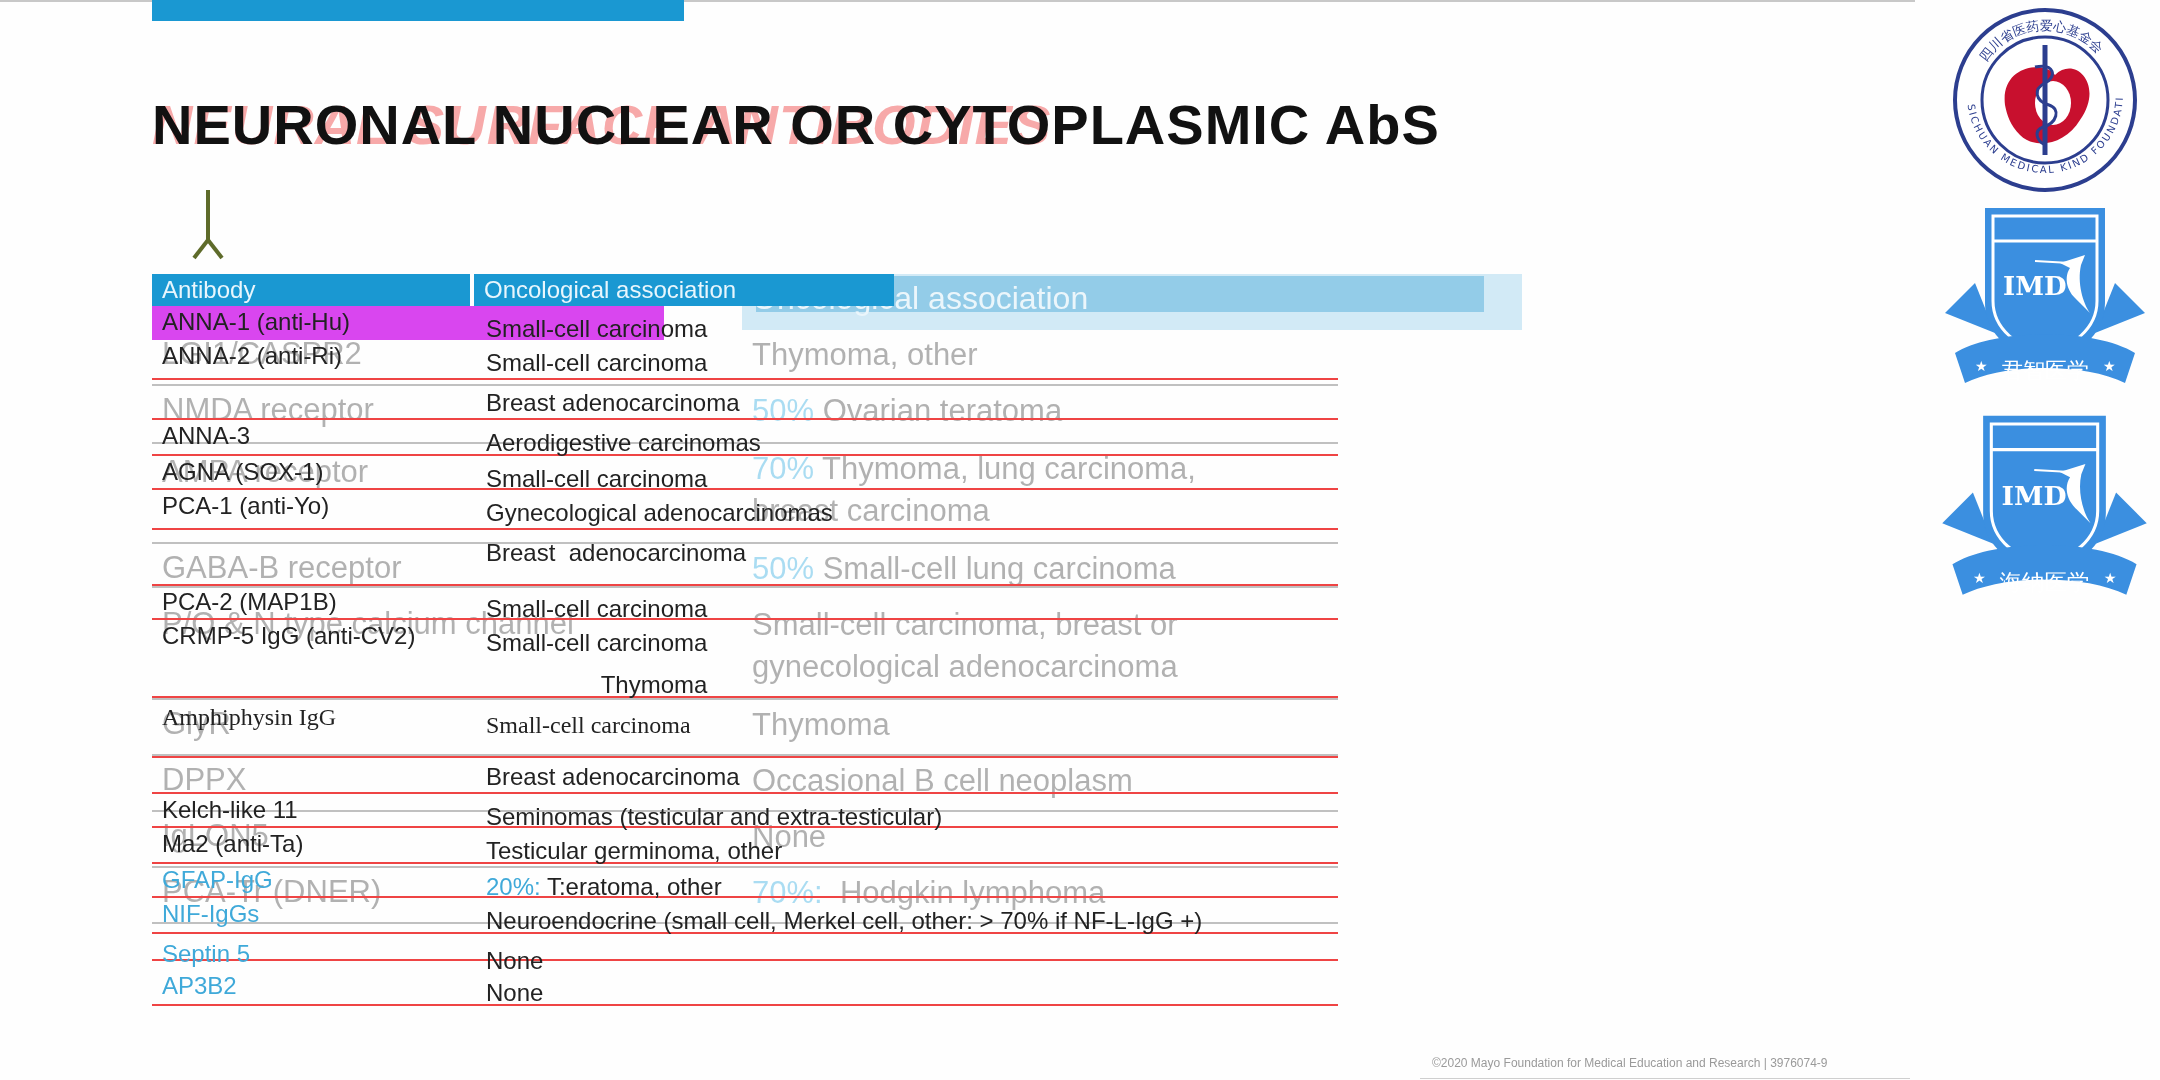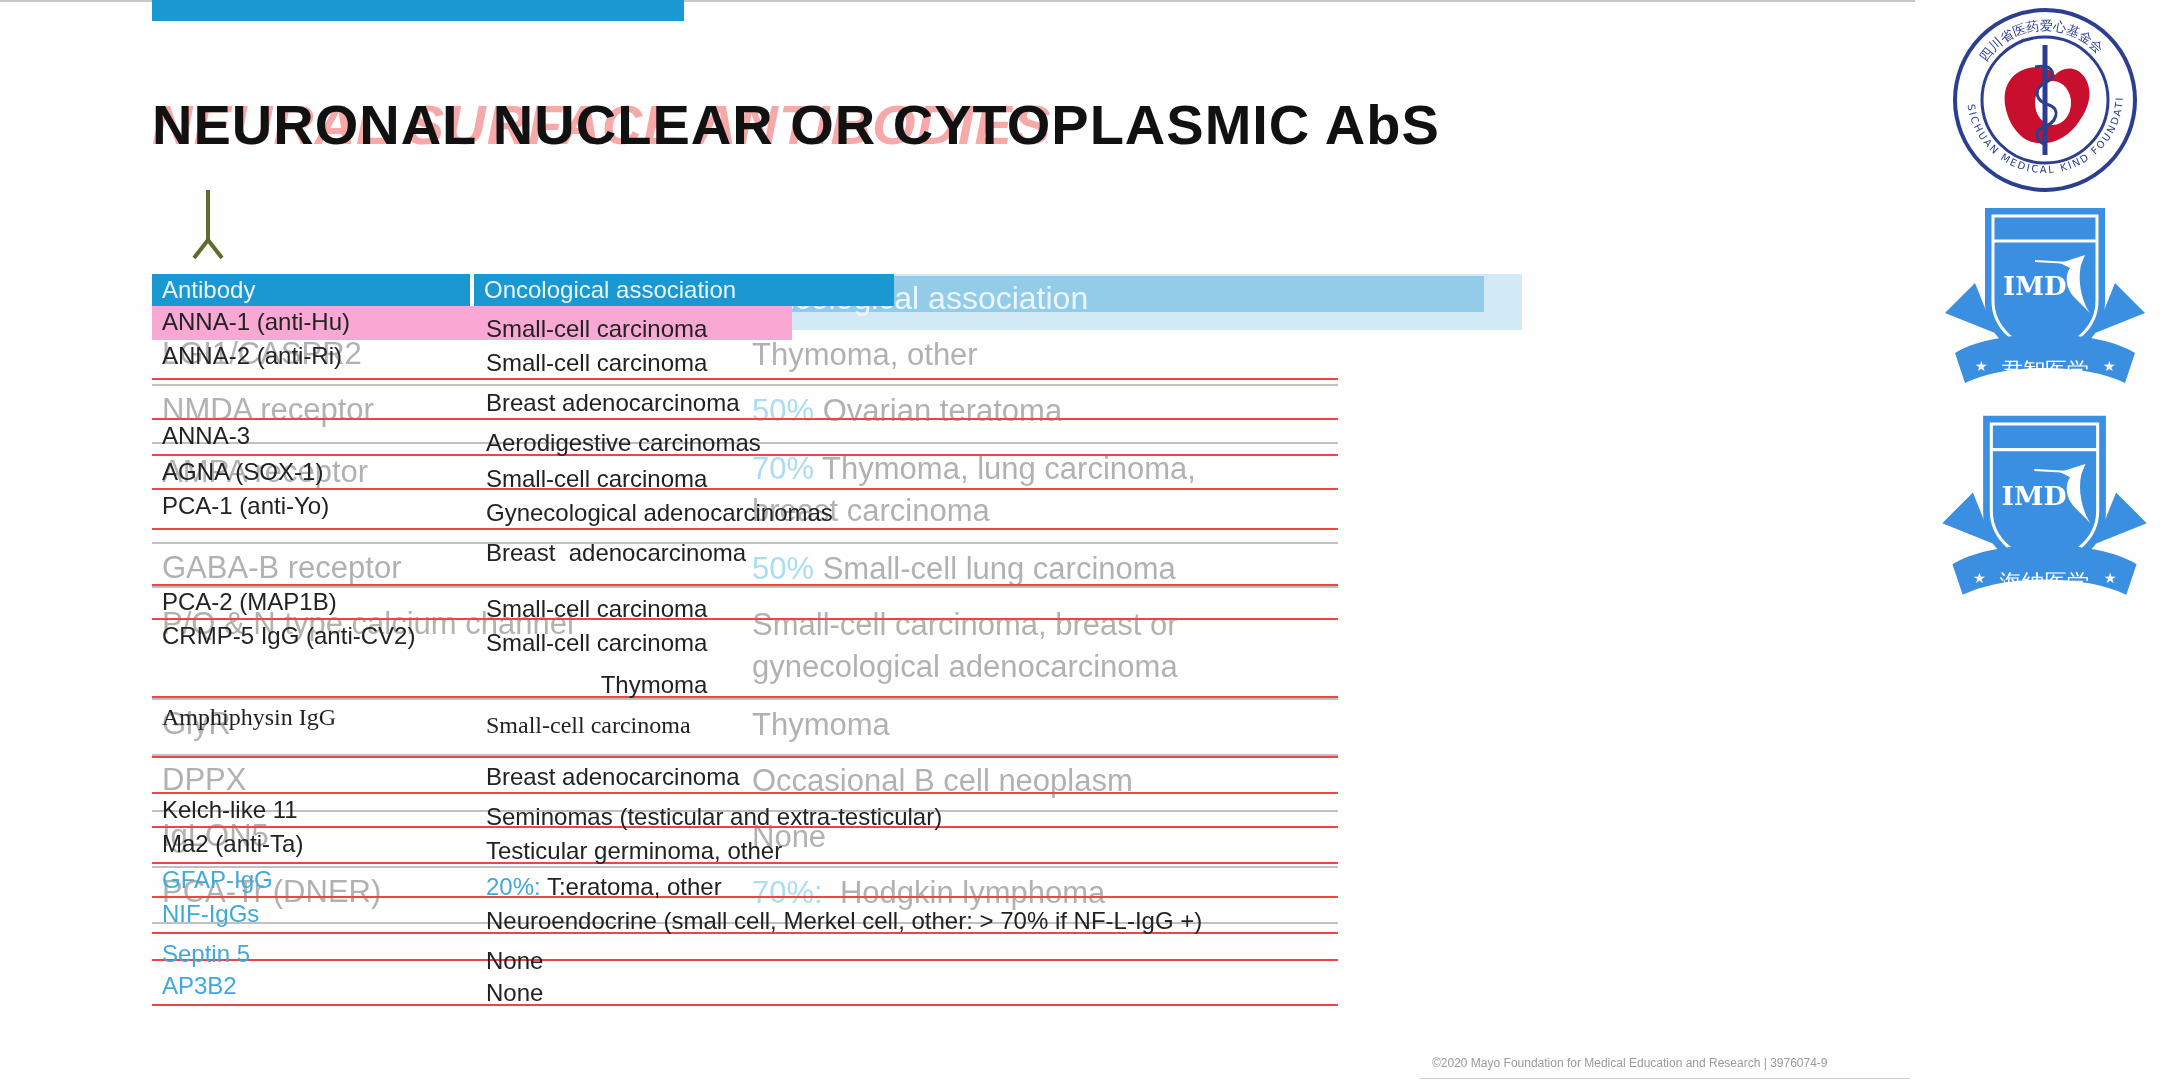--- a/index.html
+++ b/index.html
@@ -24,21 +24,21 @@
 
   
   .tbl { position:absolute; border-collapse:collapse; }
   .main-tbl { left:152px; top:274px; width:1186px; font-size:24px; color:#222; }
   .main-tbl .hdr { position:absolute; top:0; height:32px; background:#1a98d2; color:#e8f6fd; line-height:32px; padding-left:10px; box-sizing:border-box; font-size:24px; }
   .main-tbl .hdr.c1 { left:0; width:318px; }
   .main-tbl .hdr.c2 { left:322px; width:420px; }
   .main-row { position:absolute; left:0; width:1186px; border-bottom:2px solid #ef4444; box-sizing:border-box; }
   .main-row .c1 { position:absolute; left:10px; top:2px; white-space:nowrap; }
   .main-row .c2 { position:absolute; left:334px; top:2px; white-space:nowrap; line-height:42px; }
-  .main-row.first { background:#f9a8d4; width:640px; border-bottom:none; }
+  .main-row.first { background:#d946ef; width:512px; border-bottom:none; }
   .blue-text { color:#3fa9d9; }
 
   
   .ghost-tbl { position:absolute; left:152px; top:274px; font-size:31px; color:#555; }
   .ghost-hdr { position:absolute; top:0; left:590px; width:780px; height:56px; background:#9dd2ed; }
   .ghost-hdr-dark { position:absolute; top:2px; left:604px; width:728px; height:36px; background:#1490cf; }
   .ghost-hdr-label { position:absolute; top:6px; left:600px; color:#d6eef9; font-size:32px; white-space:nowrap; }
   .ghost-hdr-label1 { position:absolute; top:6px; left:4px; color:#d6eef9; font-size:32px; white-space:nowrap; }
   .ghost-row { position:absolute; left:0; width:1186px; border-bottom:2px solid #777; box-sizing:border-box; }
   .ghost-row .c1 { position:absolute; left:10px; white-space:nowrap; }

